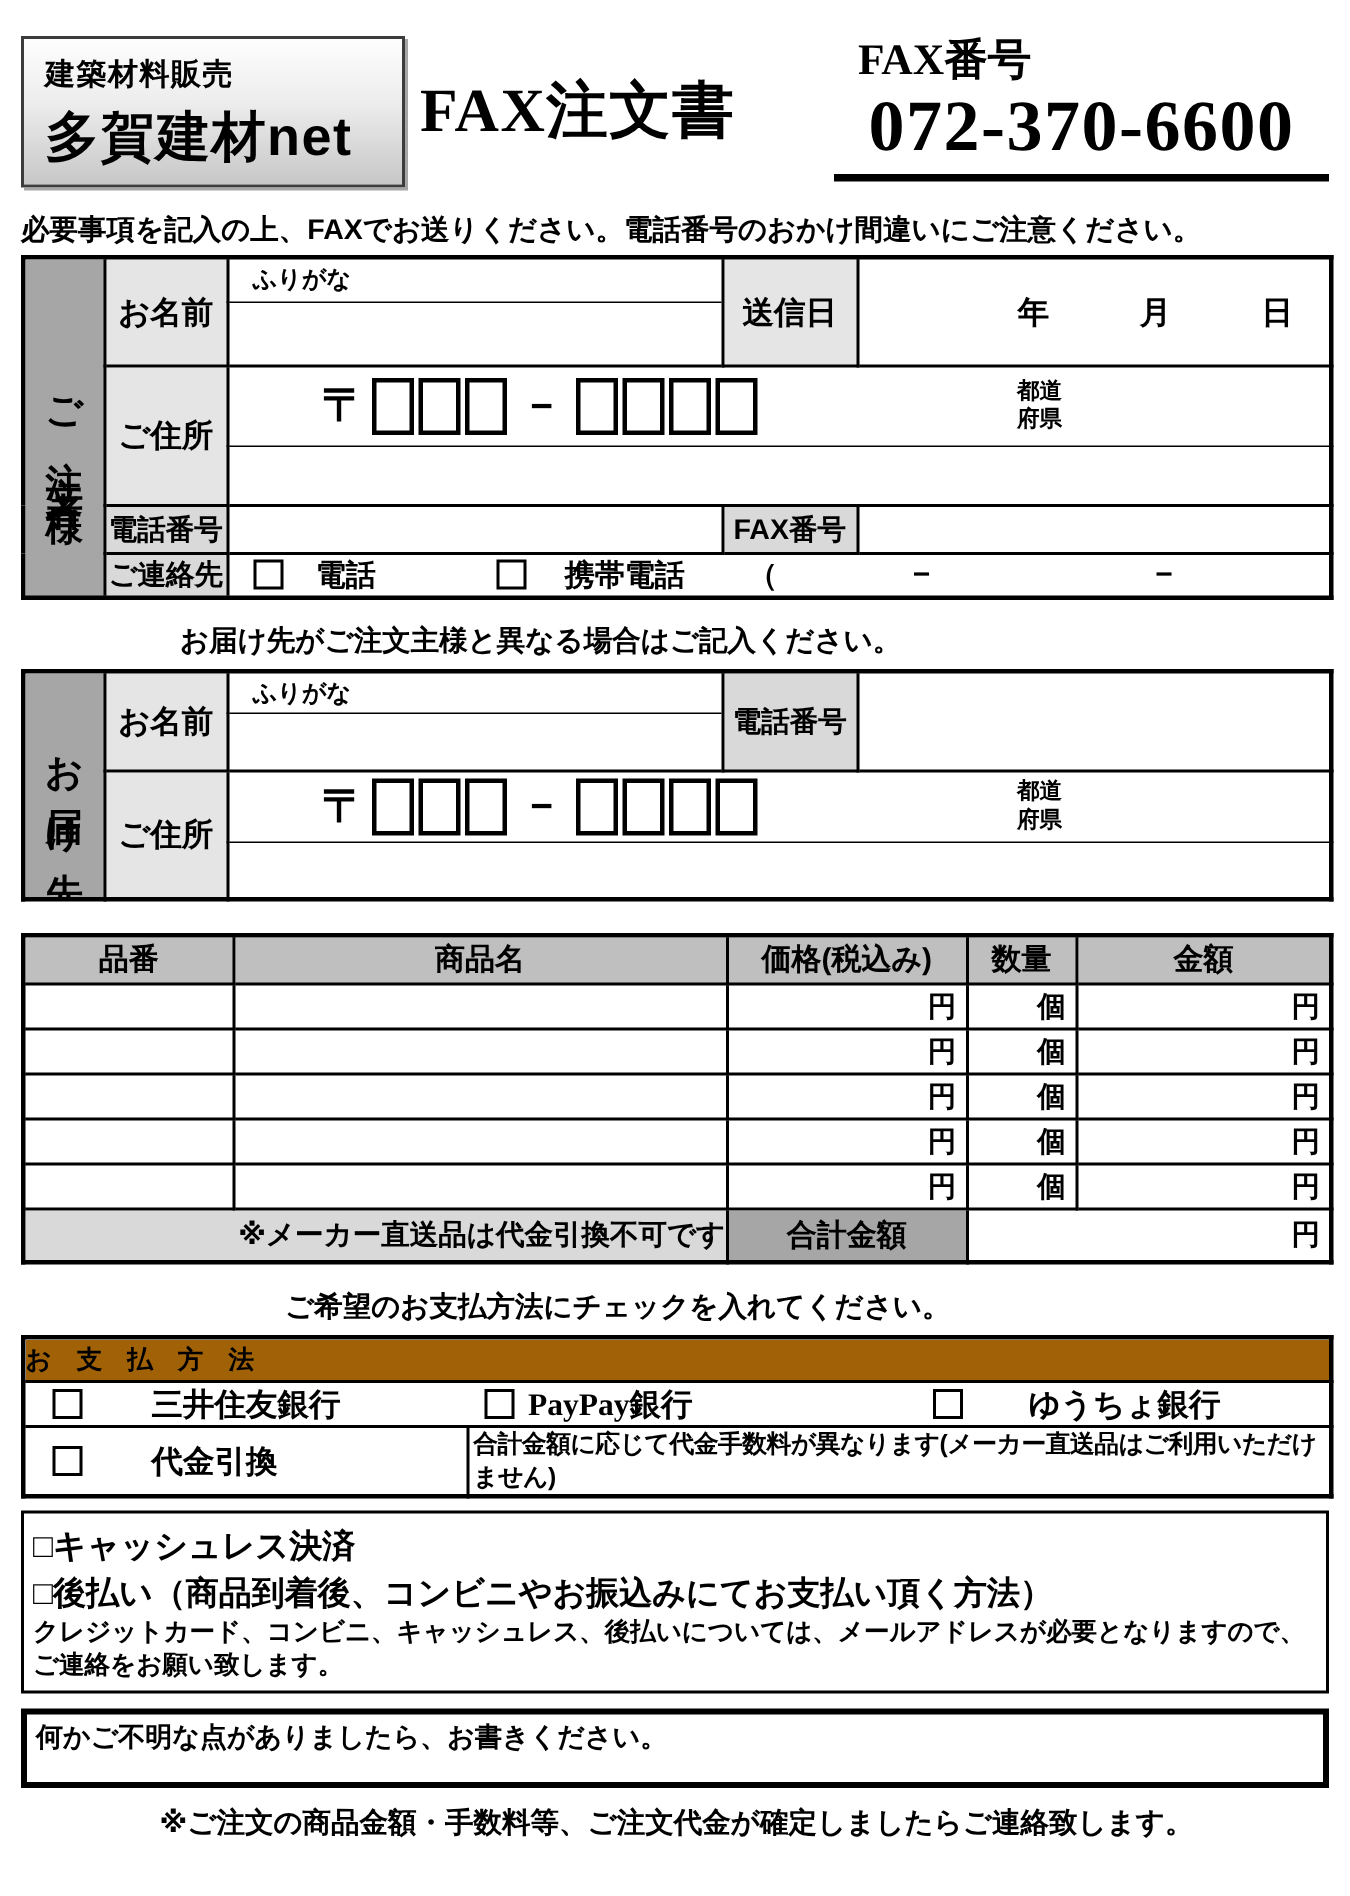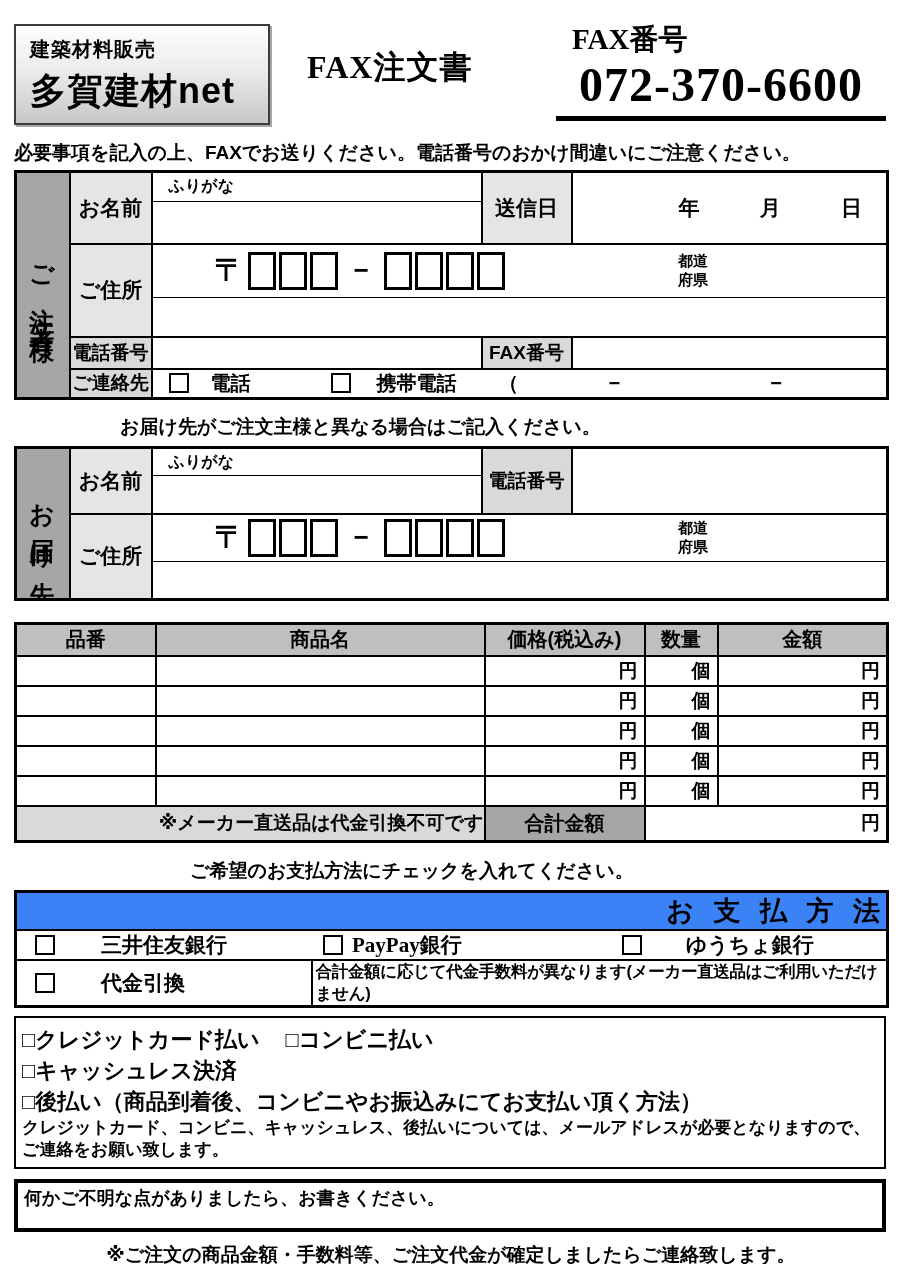--- a/index.html
+++ b/index.html
@@ -16,21 +16,21 @@
   .logo {
     position:absolute; left:14px; top:24px; width:256px; height:101px;
     border:2px solid #3c3c3c;
     background:linear-gradient(180deg,#fefefe 0%,#ececec 45%,#c7c7c7 100%);
     box-shadow:2px 2px 0 rgba(0,0,0,.35);
     padding:10px 0 0 14px;
   }
   .logo-line1 { font-size:20px; letter-spacing:1px; }
   .logo-line2 { font-size:36px; letter-spacing:1px; margin-top:4px; }
   .main-title {
-    position:absolute; left:307px; top:46px; font-size:32px; letter-spacing:1px;
+    position:absolute; left:280px; top:46px; font-size:41px; letter-spacing:1px;
     font-family:"Liberation Serif","DejaVu Sans",sans-serif;
   }
   .fax-block { position:absolute; left:556px; top:20px; width:330px; border-bottom:5px solid #000; padding-bottom:6px; }
   .fax-label { font-size:29px; padding-left:16px; font-family:"Liberation Serif","DejaVu Sans",sans-serif; }
   .fax-number { font-size:48px; letter-spacing:1px; text-align:center; line-height:1.05; font-family:"Liberation Serif","DejaVu Sans",sans-serif; }
 
   .top-instruction { margin:4px 14px 4px; font-size:19px; }
 
   
   table { border-collapse:collapse; table-layout:fixed; margin-left:14px; }
@@ -63,21 +63,21 @@
   .delivery-note { margin:14px 0 6px 120px; }
   .payment-note { margin:15px 0 6px 190px; }
 
   
   .phead td { background:#bfbfbf; text-align:center; font-size:20px; }
   .unit { font-size:19px; text-align:right; padding-right:6px; }
   .pfoot-note { background:#d9d9d9; text-align:right; font-size:19px; }
   .pfoot-total { background:#a6a6a6; text-align:center; font-size:20px; }
 
   
-  .pay-head { background:#3b82f6; text-align:right; font-size:27px; letter-spacing:6px; }
+  .pay-head { background:#a16207; text-align:left; font-size:17px; letter-spacing:6px; }
   .bank-row { display:flex; align-items:center; font-size:21px; padding-left:18px; }
   .cod-cell { display:flex; align-items:center; font-size:21px; padding-left:18px; }
   .cod-note { font-size:16.5px; padding:0 3px; letter-spacing:-0.3px; }
 
   
   .options-box { margin:8px 14px 0; border:2px solid #000; padding:6px 8px 6px 6px; }
   .opt-line { font-size:22px; line-height:31px; }
   .opt-note { font-size:17px; line-height:22px; }
 
   
@@ -309,24 +309,20 @@
         <span class="cbox"></span>
         <span style="margin-left:46px">代金引換</span>
       </div>
     </td>
     <td class="cod-note">合計金額に応じて代金手数料が異なります(メーカー直送品はご利用いただけません)</td>
   </tr>
 </tbody>
   </table>
 
 <div class="options-box">
-  <div class="opt-line">
-    <span>□クレジットカード払い</span>
-    <span style="margin-left:20px">□コンビニ払い</span>
-  </div>
   <div class="opt-line">□キャッシュレス決済</div>
   <div class="opt-line">□後払い（商品到着後、コンビニやお振込みにてお支払い頂く方法）</div>
   <div class="opt-note">クレジットカード、コンビニ、キャッシュレス、後払いについては、メールアドレスが必要となりますので、</div>
   <div class="opt-note">ご連絡をお願い致します。</div>
 </div>
 
 <div class="remarks-box">
   <span>何かご不明な点がありましたら、お書きください。</span>
 </div>
 

